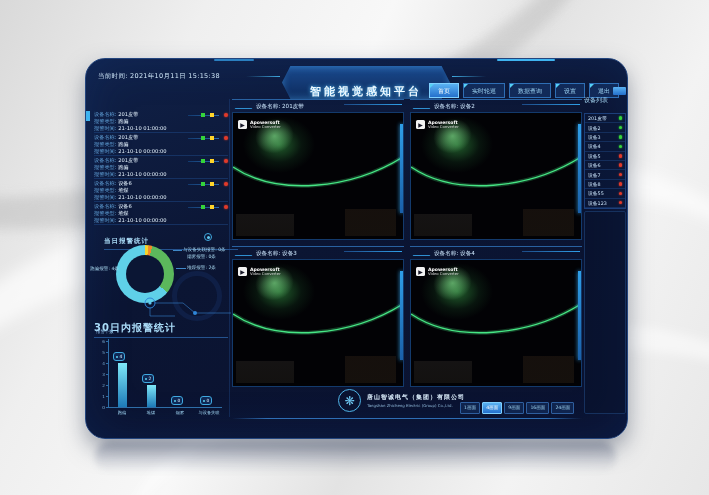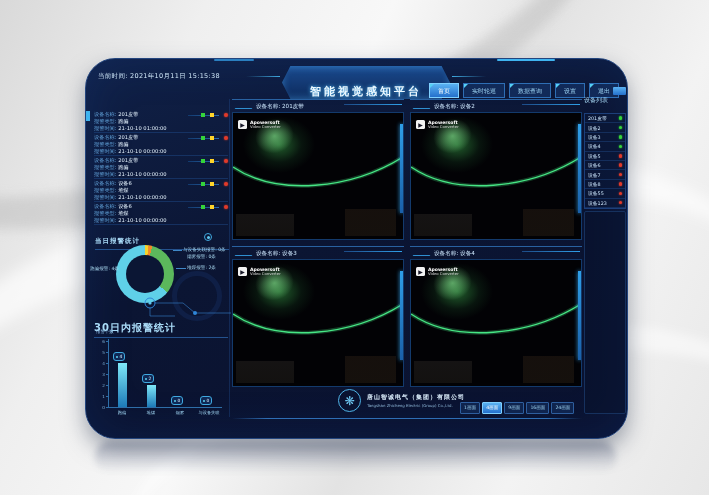--- a/index.html
+++ b/index.html
@@ -7,21 +7,21 @@
     font-family:"DejaVu Sans",sans-serif;
     background:linear-gradient(115deg,#d9d9d9 0%,#efefef 22%,#f8f8f8 42%,#e3e3e3 60%,#f3f3f3 78%,#e7e7e7 100%)}
   .swoosh{position:absolute;border-radius:50%;pointer-events:none}
   .sw1{width:980px;height:430px;left:-180px;top:170px;border-top:50px solid rgba(255,255,255,.65);transform:rotate(-14deg);filter:blur(7px)}
   .sw2{width:900px;height:420px;left:-260px;top:-260px;border-bottom:40px solid rgba(170,170,170,.35);transform:rotate(-18deg);filter:blur(6px)}
   .sw3{width:700px;height:300px;left:120px;top:330px;border-top:30px solid rgba(255,255,255,.5);transform:rotate(-10deg);filter:blur(5px)}
   .refl{position:absolute;left:95px;top:441px;width:521px;height:32px;border-radius:24px;
     background:linear-gradient(180deg,rgba(40,55,95,.30),rgba(40,55,95,0));filter:blur(3px)}
 
   
-  .dash{position:absolute;left:85px;top:58px;width:541px;height:379px;border-radius:30px;
+  .dash{position:absolute;left:85px;top:58px;width:541px;height:379px;border-radius:20px;
     background:linear-gradient(160deg,#102148 0%,#0b1533 45%,#0a1230 100%);
     border:1px solid #23457e;overflow:hidden;
     box-shadow:0 10px 22px rgba(70,80,100,.5),inset 0 0 46px rgba(25,70,150,.22)}
   .edge-top{position:absolute;top:0;right:72px;width:58px;height:2px;background:#3fb4f0;border-radius:2px}
   .edge-top2{position:absolute;top:0;left:128px;width:40px;height:2px;background:#2a7fc0;border-radius:2px}
   .edge-tab{position:absolute;left:0;top:52px;width:4px;height:10px;background:#3fb4f0}
 
   .time{position:absolute;left:12px;top:13px;font-size:6.5px;color:#d0e8fa;letter-spacing:.3px}
 
   .banner{position:absolute;left:196px;top:7px;width:168px;height:33px;display:flex;align-items:flex-end;justify-content:center;
@@ -49,21 +49,21 @@
   .alarm-item{position:relative;height:23px;border-bottom:1px solid rgba(30,70,130,.55);padding-top:1px;box-sizing:border-box}
   .al-line{font-size:5.2px;line-height:6.9px;white-space:nowrap}
   .al-label{color:#5f9fd6}.al-val{color:#e6f4ff}
   .ind{position:absolute;right:0;top:3px;width:40px;height:4px}
   .ind .track{position:absolute;left:0;top:1.5px;width:31px;height:1.5px;background:linear-gradient(90deg,#123a6e,#2a6ab0)}
   .ind .sq{position:absolute;top:0;width:3.5px;height:3.5px}
   .ind .sq.g{left:13px;background:#35d43a}
   .ind .sq.y{left:22px;background:#ffd42a}
   .ind .dot-r{position:absolute;right:0;top:0;width:4px;height:4px;border-radius:50%;background:#e03a2a;box-shadow:0 0 2px #e03a2a}
 
-  .today-head{position:absolute;left:9px;top:169px;width:134px;border-bottom:1px solid #24528e;padding-bottom:2px}
+  .today-head{position:absolute;left:18px;top:169px;width:134px;border-bottom:1px solid #24528e;padding-bottom:2px}
   .donut{position:absolute;left:30px;top:186px;width:58px;height:58px;border-radius:50%}
   .donut .hole{position:absolute;left:10px;top:10px;width:38px;height:38px;border-radius:50%;background:#0b1634}
   .dlabel{position:absolute;font-size:4.6px;color:#a8d8f0;white-space:nowrap}
   .lead{position:absolute;height:1px;background:#3f88c8}
   .wm-ring{position:absolute;left:86px;top:212px;width:40px;height:40px;border:5px solid rgba(35,75,150,.20);border-radius:50%}
   .node-ring{position:absolute;left:118px;top:174px;width:6px;height:6px;border:1px solid #3fa9e0;border-radius:50%}
   .node-ring i{position:absolute;left:1.5px;top:1.5px;width:3px;height:3px;border-radius:50%;background:#5fc8f0}
 
   .month-head{position:absolute;left:8px;top:257px;width:134px;border-bottom:1px solid #24528e;padding-bottom:2px}
   #barchart{position:absolute;left:6px;top:268px;width:136px;height:100px}

